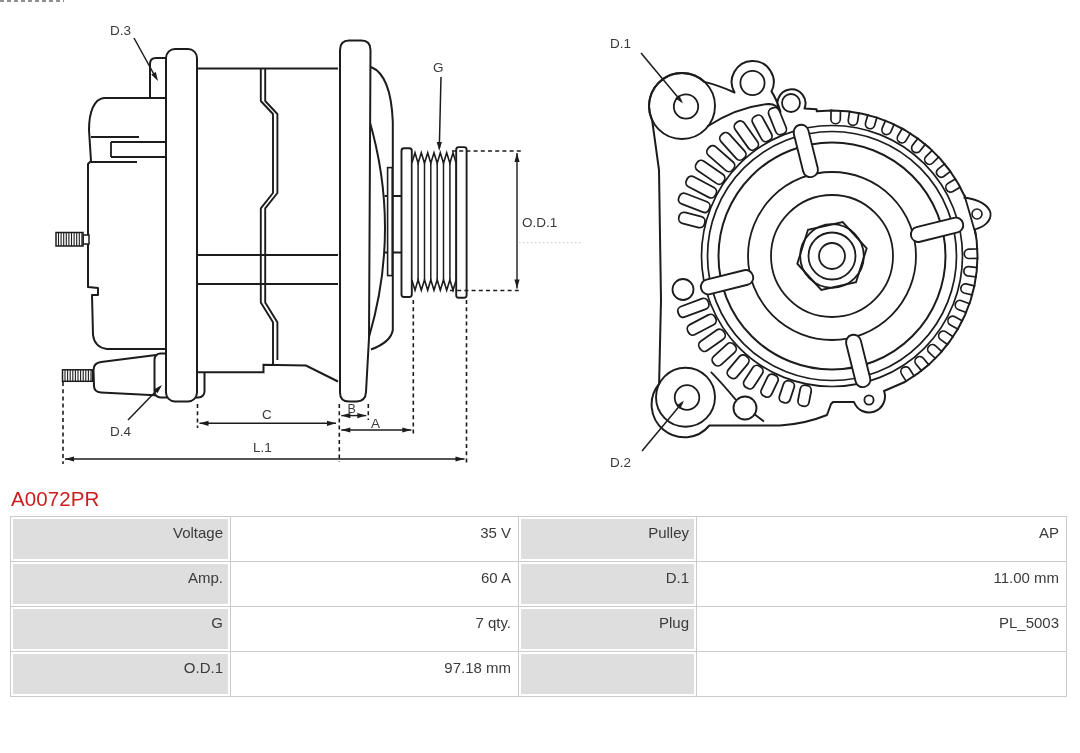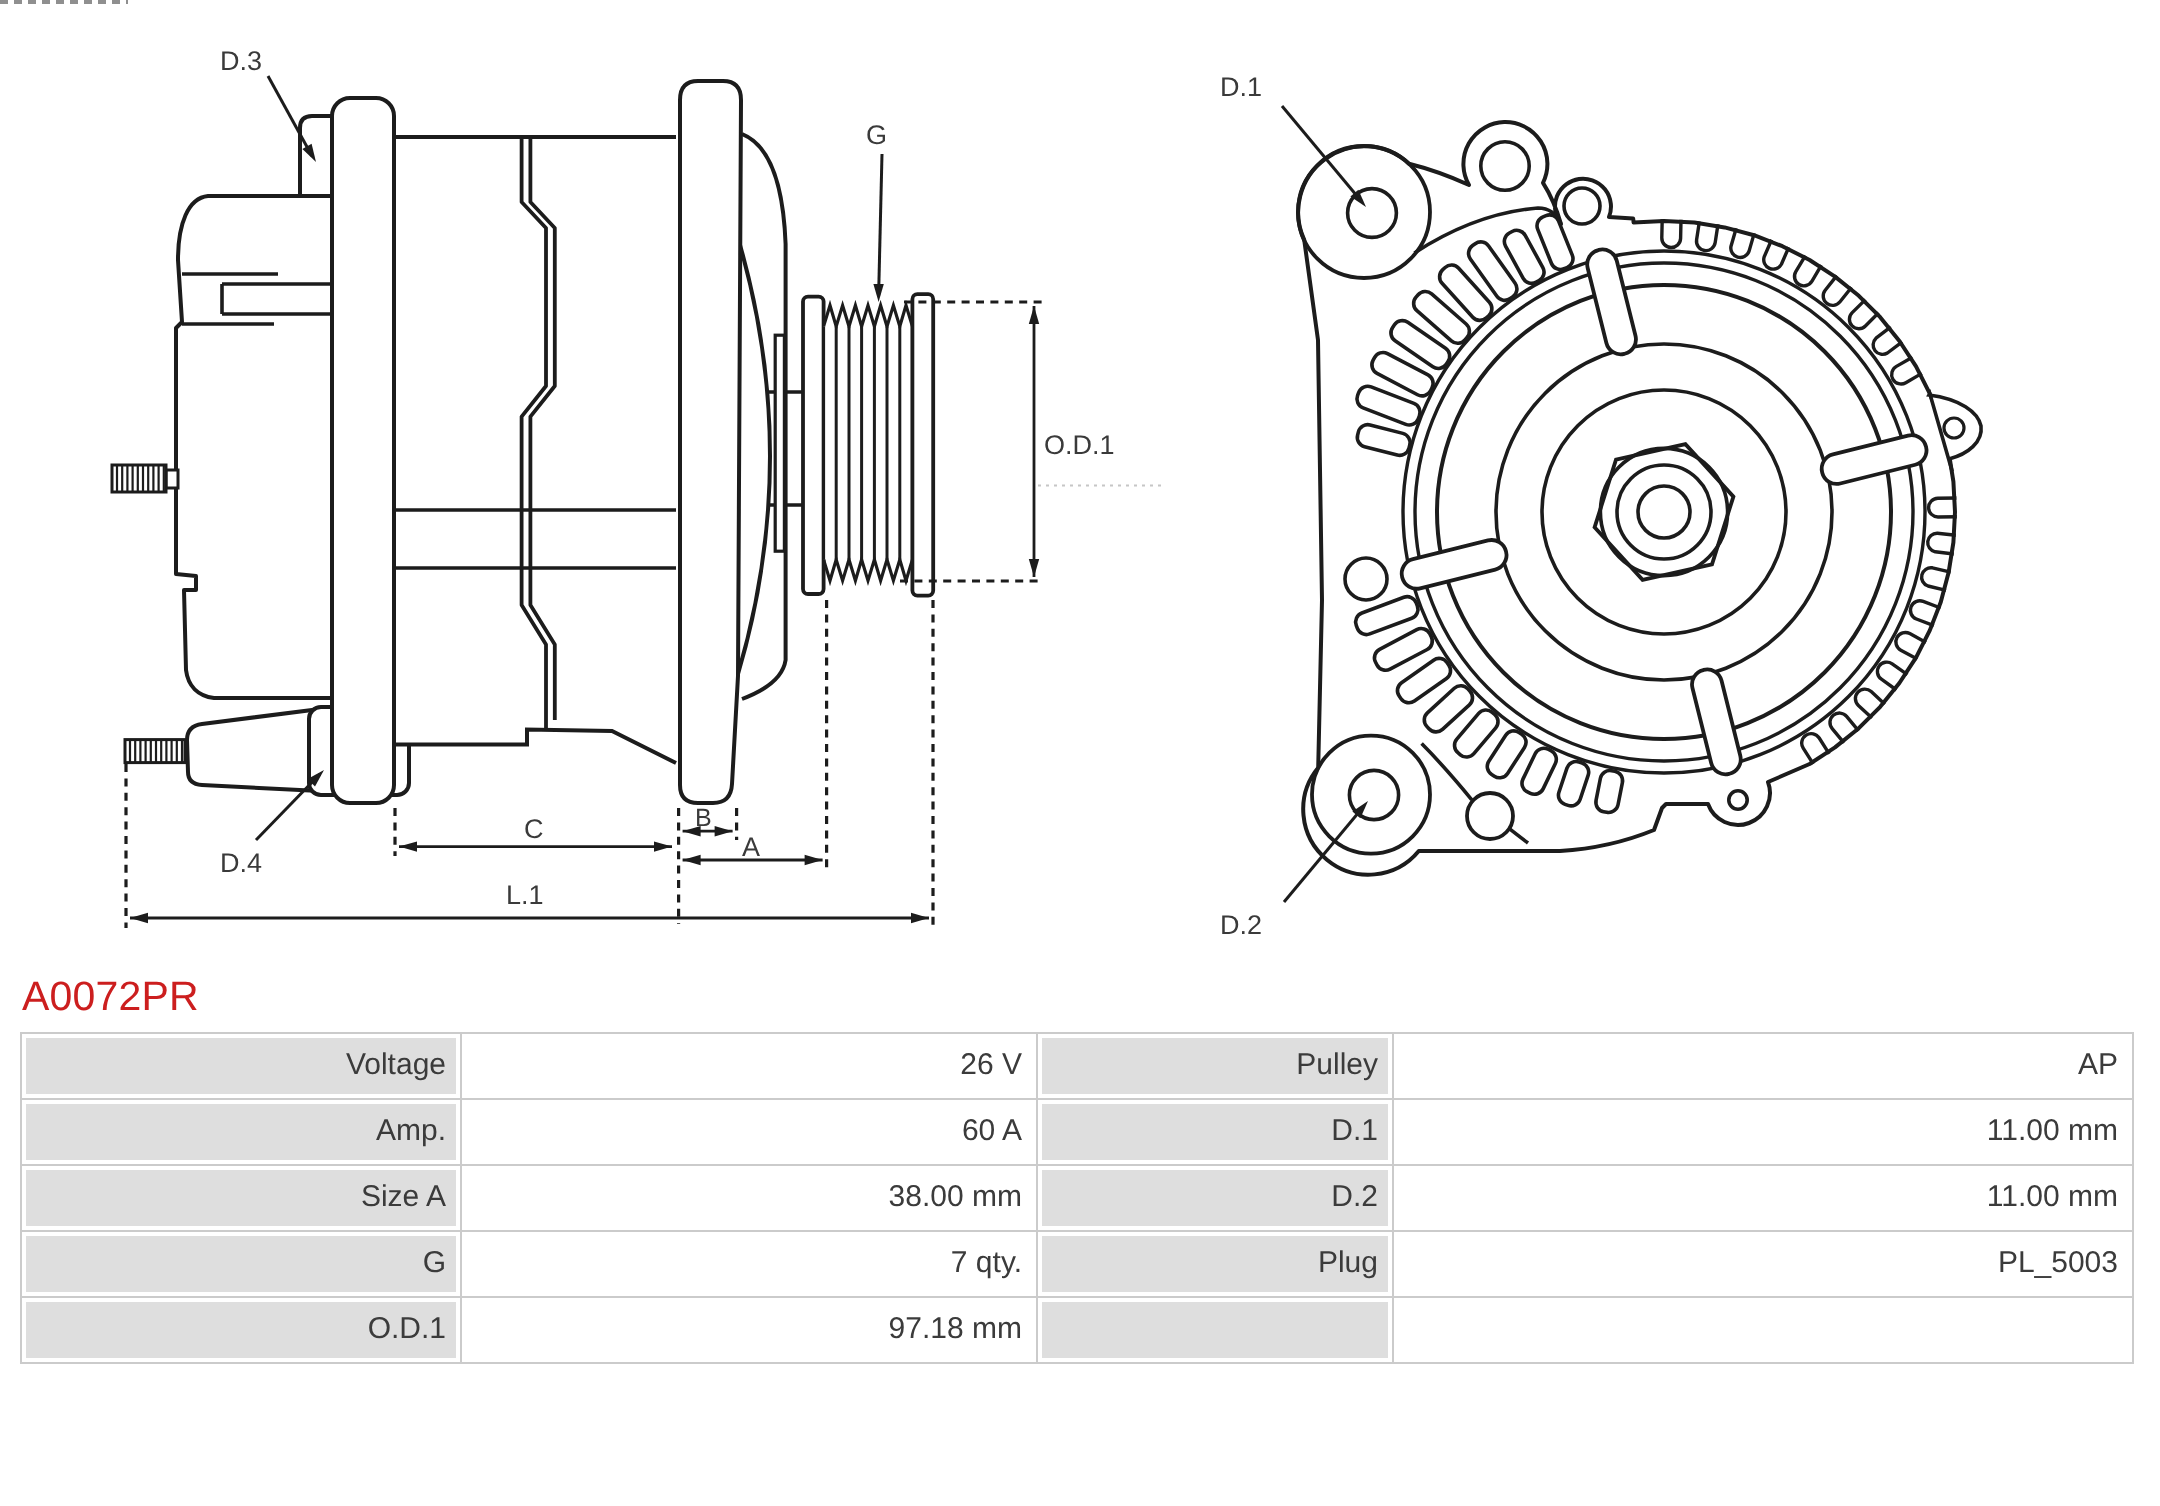--- a/index.html
+++ b/index.html
@@ -3,21 +3,21 @@
 <meta charset="utf-8">
 <style>
 html,body{margin:0;padding:0;background:#fff;width:1080px;height:753px;overflow:hidden;}
 body{font-family:"Liberation Sans",sans-serif;position:relative;}
 #art{position:absolute;left:0;top:0;}
 #frag{position:absolute;left:0;top:0;width:64px;height:1.5px;
 background:repeating-linear-gradient(90deg,#8f8f8f 0,#8f8f8f 4px,#fff 4px,#fff 7px);}
 #title{position:absolute;left:11px;top:487px;font-size:20.5px;letter-spacing:0.1px;color:#cc1e1e;}
 #spec{position:absolute;left:10px;top:516px;border-collapse:collapse;table-layout:fixed;width:1056px;}
 #spec td{border:1px solid #cbcbcb;padding:0;vertical-align:middle;}
-#spec .in{margin:2px;height:28px;line-height:28px;text-align:right;font-size:15px;color:#3b3b3b;padding-right:5px;}
+#spec .in{margin:2px;height:40px;line-height:28px;text-align:right;font-size:15px;color:#3b3b3b;padding-right:5px;}
 #spec .lab .in{background:#dedede;}
 #spec col.c1{width:220px;}#spec col.c2{width:288px;}#spec col.c3{width:178px;}#spec col.c4{width:370px;}
 </style>
 </head>
 <body>
 <div id="frag"></div>
 <svg id="art" width="1080" height="512" viewBox="0 0 1080 512">
 <path d="M 652.1,119.9 A 33 33 0 0 1 704.5,81.9 Q 719,85.5 734.5,92.5 A 21 21 0 1 1 771.5,91.4 Q 777,100 780.5,112 A 14 14 0 1 1 804.5,108.5 L 816.6,109.3 L 816.8,111.3 L 832,110.5 L 847.2,111.3 L 862.3,113.7 L 877,117.6 L 891.2,123.1 L 904.8,130 L 917.5,138.3 L 929.4,147.9 L 940.1,158.6 L 949.7,170.5 L 958,183.2 L 964.9,196.8 L 970.4,211 L 974.3,225.7 L 976.7,240.8 L 977.5,256 L 976.7,271.2 L 974.3,286.3 L 970.4,301 L 964.9,315.2 L 958,328.8 L 949.7,341.5 L 940.1,353.4 L 929.4,364.1 L 917.5,373.7 L 904.8,382 L 884,391 A 15 15 0 0 1 854,402 L 833,402 L 831,404 L 827,415 Q 805,424 780,425.5 L 709.4,425.5 A 29.5 29.5 0 1 1 659.1,383.9 L 661,300 L 659,170 Z" fill="#fff" stroke="#1c1c1c" stroke-width="2.0" stroke-linejoin="round"></path>
 <circle cx="832" cy="256" r="124.5" fill="none" stroke="#1c1c1c" stroke-width="1.7"></circle>
 <circle cx="832" cy="256" r="130.5" fill="none" stroke="#1c1c1c" stroke-width="1.7"></circle>
@@ -190,52 +190,38 @@
       <col class="c2">
       <col class="c3">
       <col class="c4">
     </colgroup>
 <tbody>
       <tr>
         <td class="lab">
           <div class="in">Voltage</div>
         </td>
         <td class="val">
-          <div class="in">26 V</div>
+          <div class="in">35 V</div>
         </td>
         <td class="lab">
           <div class="in">Pulley</div>
         </td>
         <td class="val">
           <div class="in">AP</div>
         </td>
       </tr>
 <tr>
         <td class="lab">
           <div class="in">Amp.</div>
         </td>
         <td class="val">
           <div class="in">60 A</div>
         </td>
         <td class="lab">
           <div class="in">D.1</div>
-        </td>
-        <td class="val">
-          <div class="in">11.00 mm</div>
-        </td>
-      </tr>
-<tr>
-        <td class="lab">
-          <div class="in">Size A</div>
-        </td>
-        <td class="val">
-          <div class="in">38.00 mm</div>
-        </td>
-        <td class="lab">
-          <div class="in">D.2</div>
         </td>
         <td class="val">
           <div class="in">11.00 mm</div>
         </td>
       </tr>
 <tr>
         <td class="lab">
           <div class="in">G</div>
         </td>
         <td class="val">

